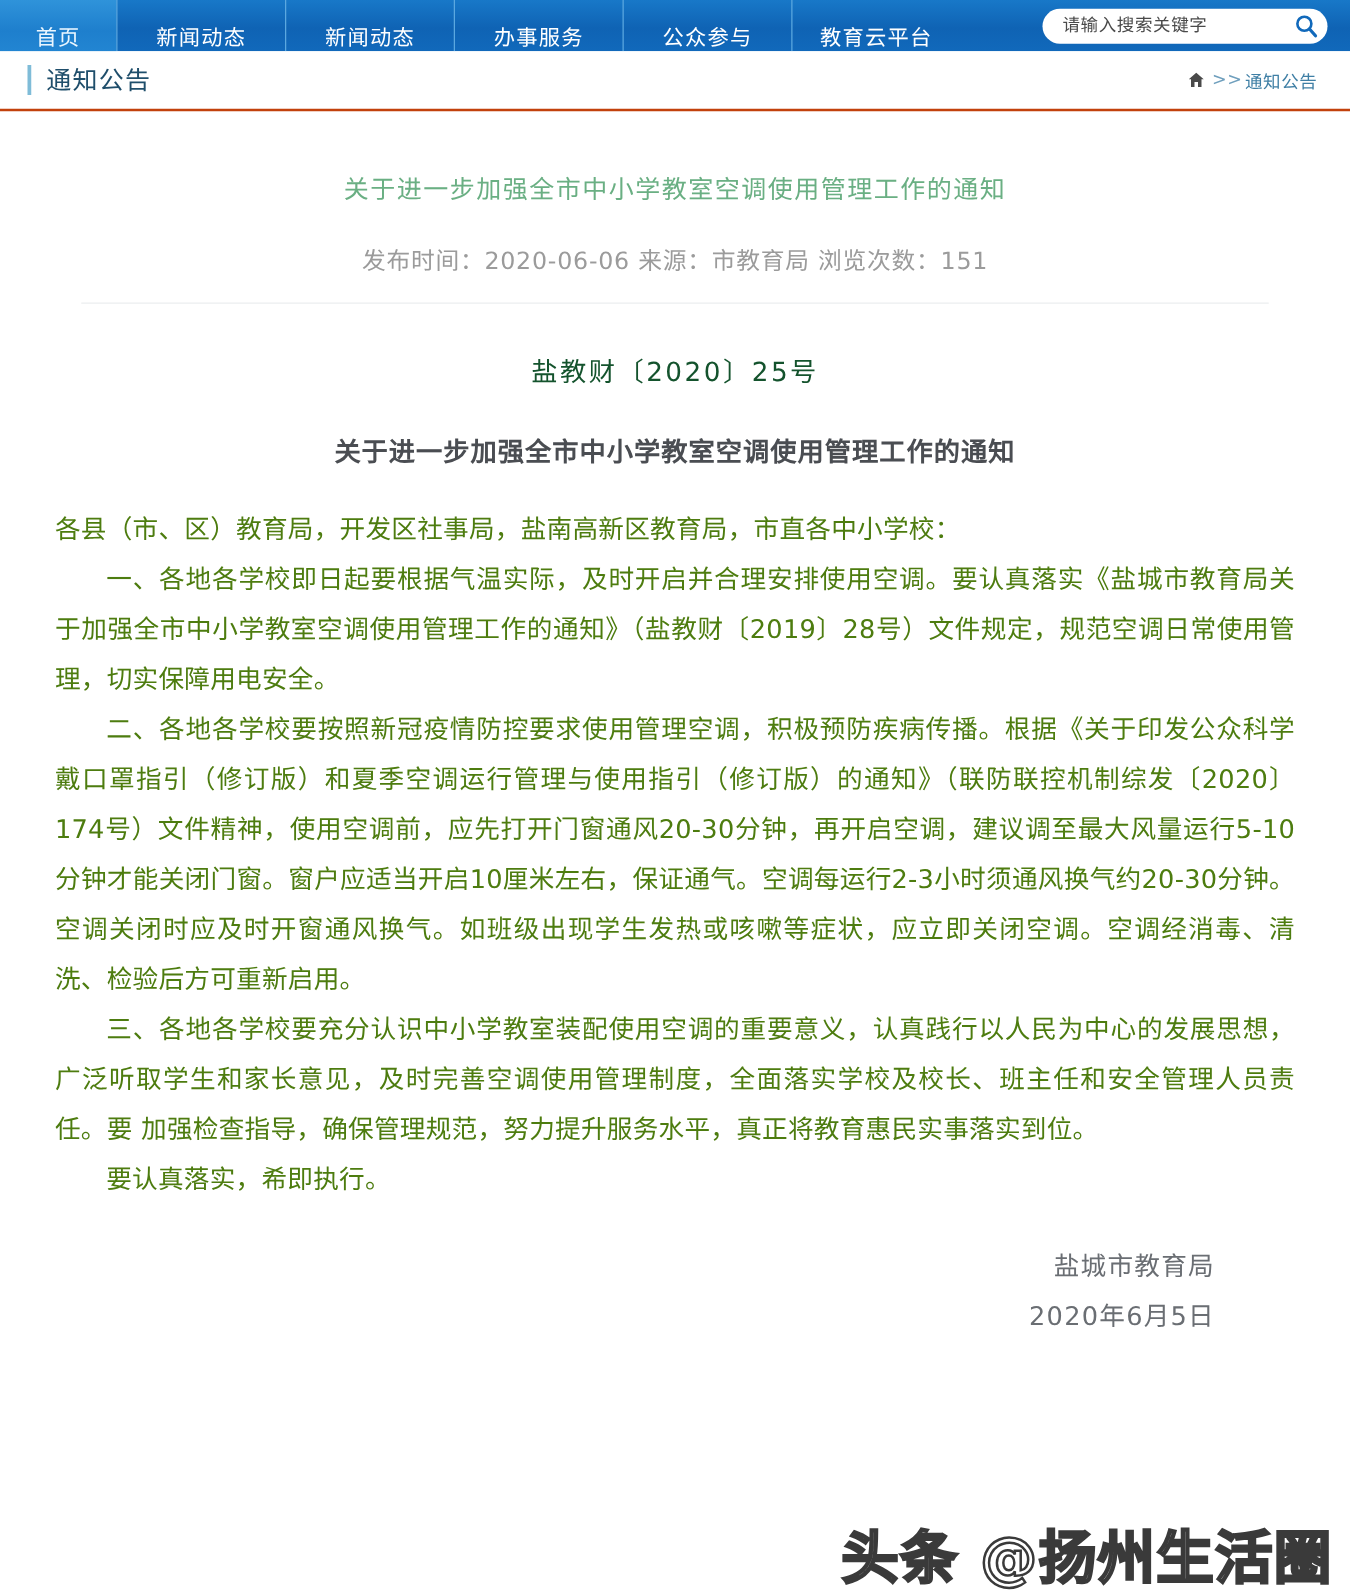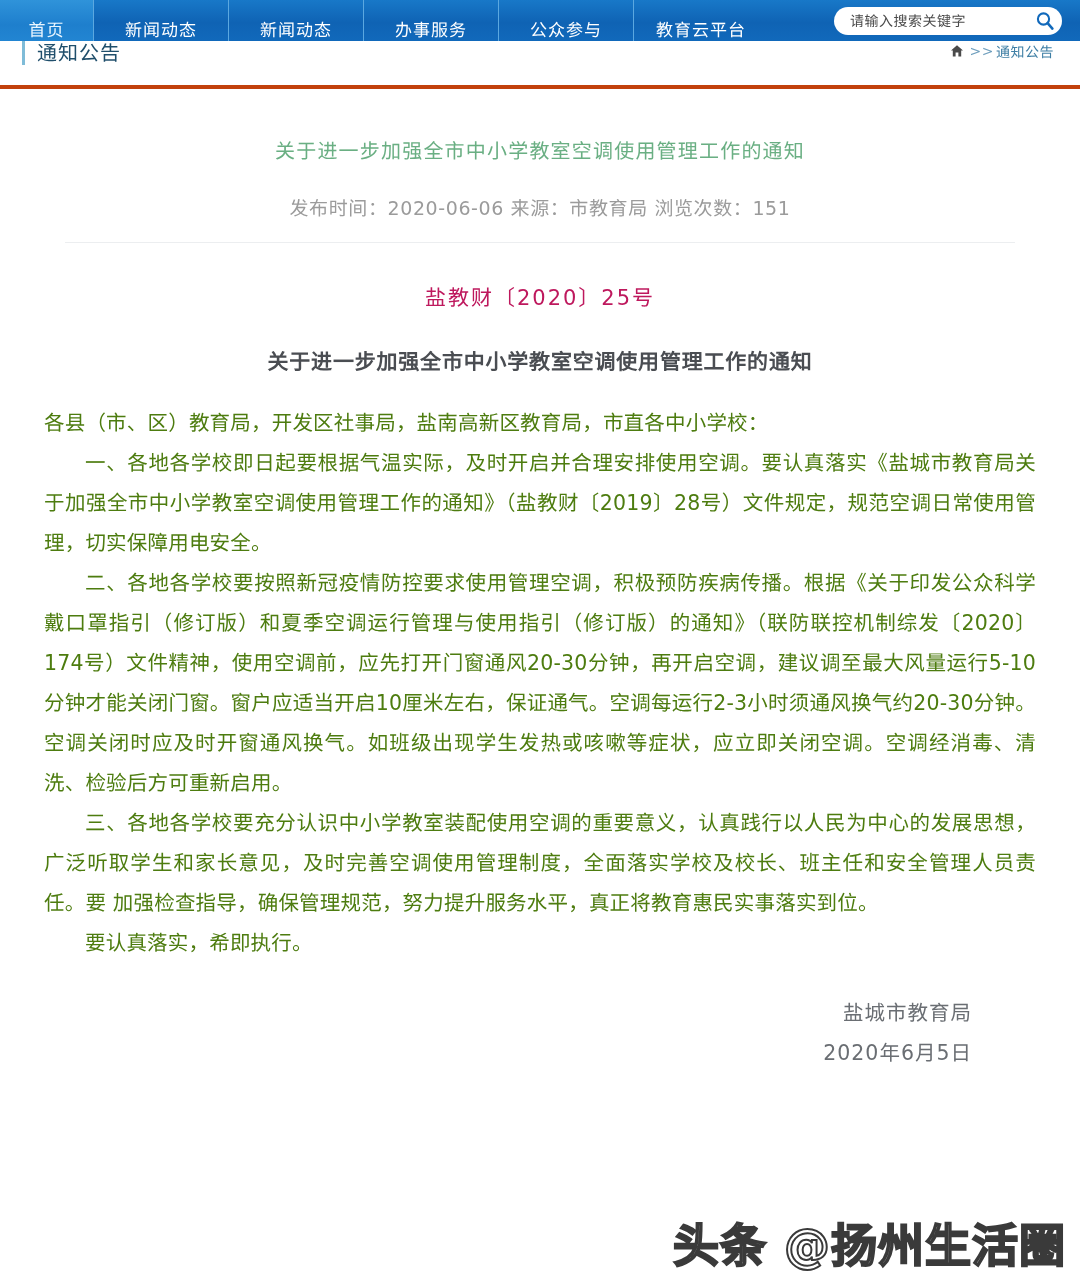--- a/index.html
+++ b/index.html
@@ -83,24 +83,24 @@
     justify-content: center;
     cursor: pointer;
     flex-shrink: 0;
   }
 
   
   .section-bar {
     height: 48px;
     background: #ffffff;
     display: flex;
-    align-items: flex-start;
+    align-items: center;
     padding: 0 26px 0 22px;
     box-sizing: border-box;
-    border-bottom: 4px solid #c2410c;
+    border-bottom: 2px solid #c2410c;
     position: relative;
     gap: 48px;
   }
   .section-title {
     font-size: 20px;
     color: #1f4e6b;
     letter-spacing: 1px;
     padding-left: 12px;
     border-left: 3px solid #7fbcd8;
     line-height: 24px;
@@ -149,21 +149,21 @@
   }
 
   
   .doc {
     padding: 0 8px;
     box-sizing: border-box;
   }
   .doc-number {
     text-align: center;
     font-size: 21px;
-    color: #be185d;
+    color: #14532d;
     letter-spacing: 2px;
     padding-top: 40px;
     line-height: 30px;
   }
   .doc-heading {
     text-align: center;
     font-size: 21px;
     font-weight: bold;
     color: #4a4d52;
     letter-spacing: 0.8px;

